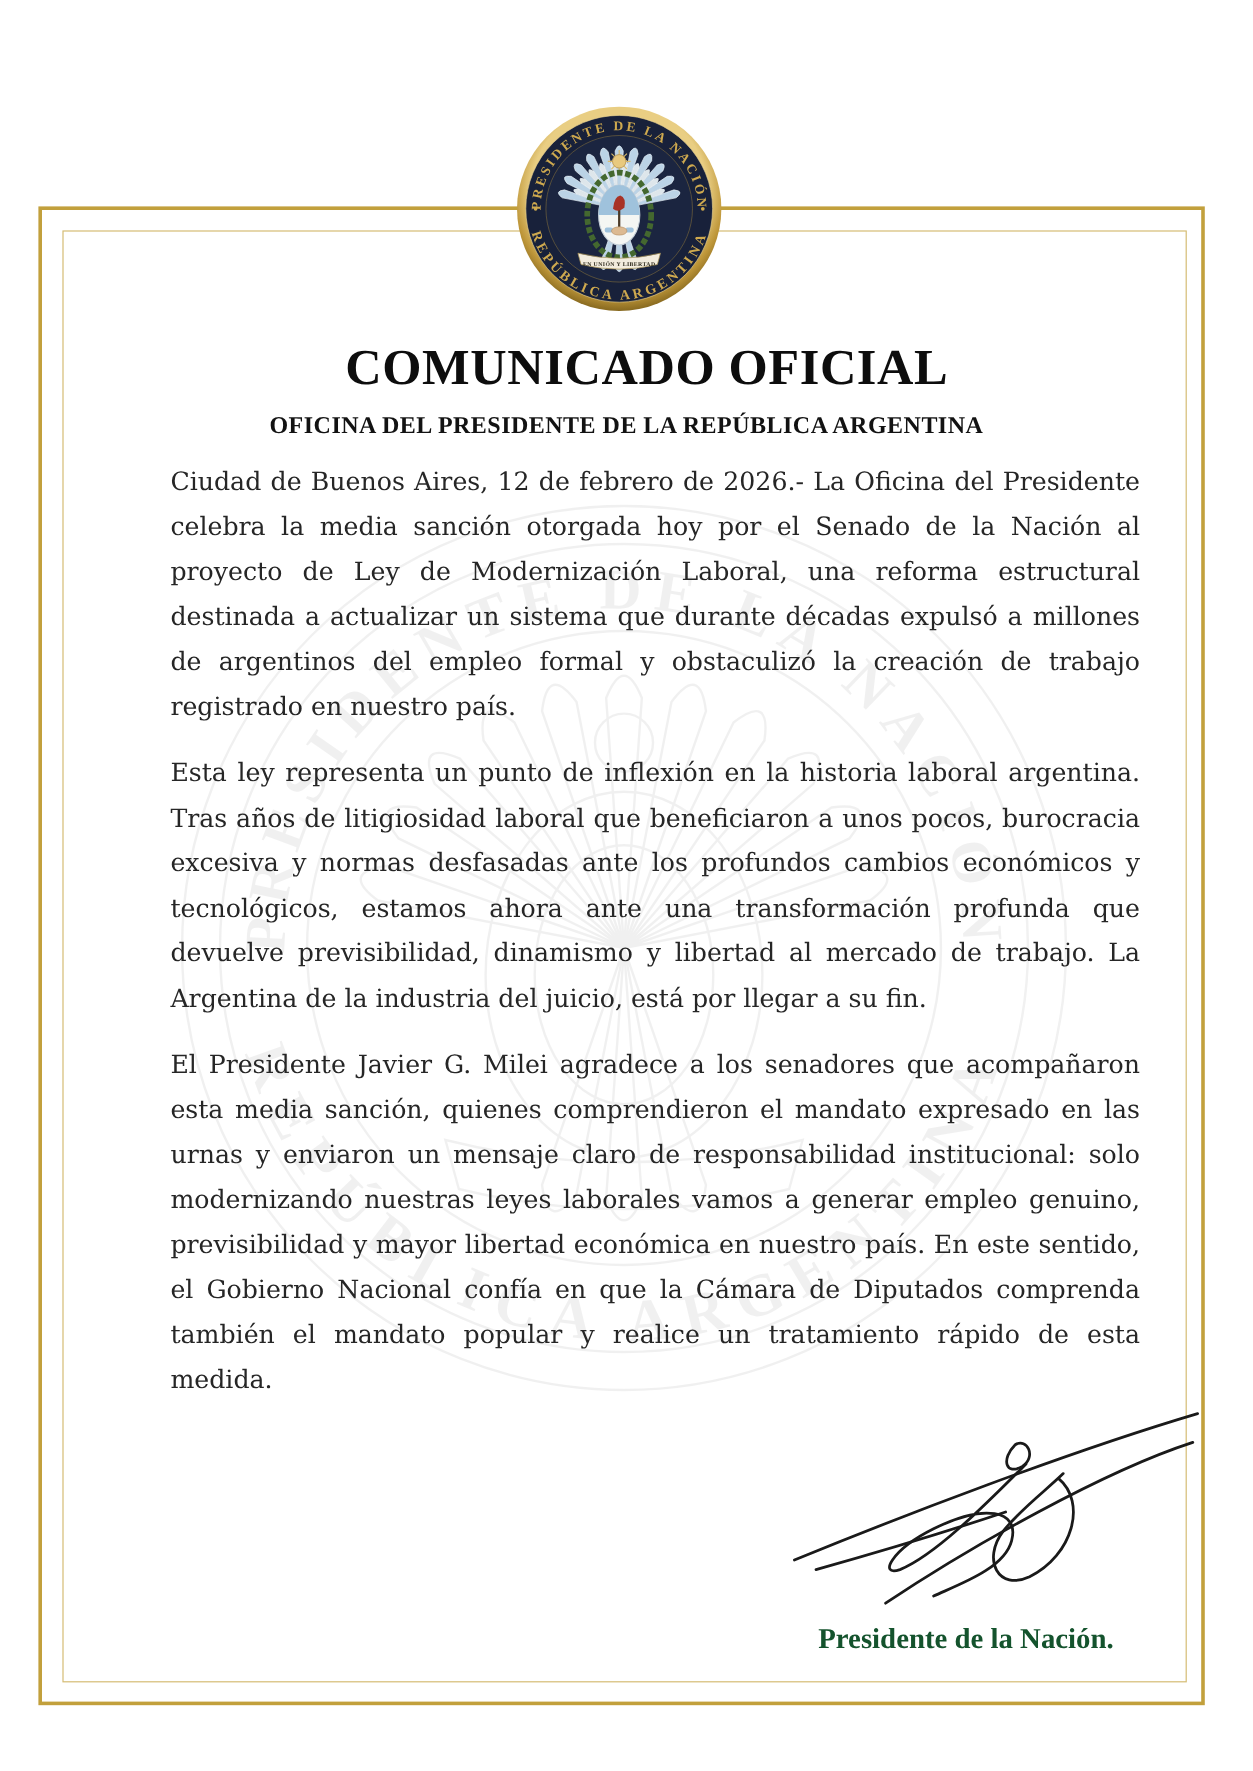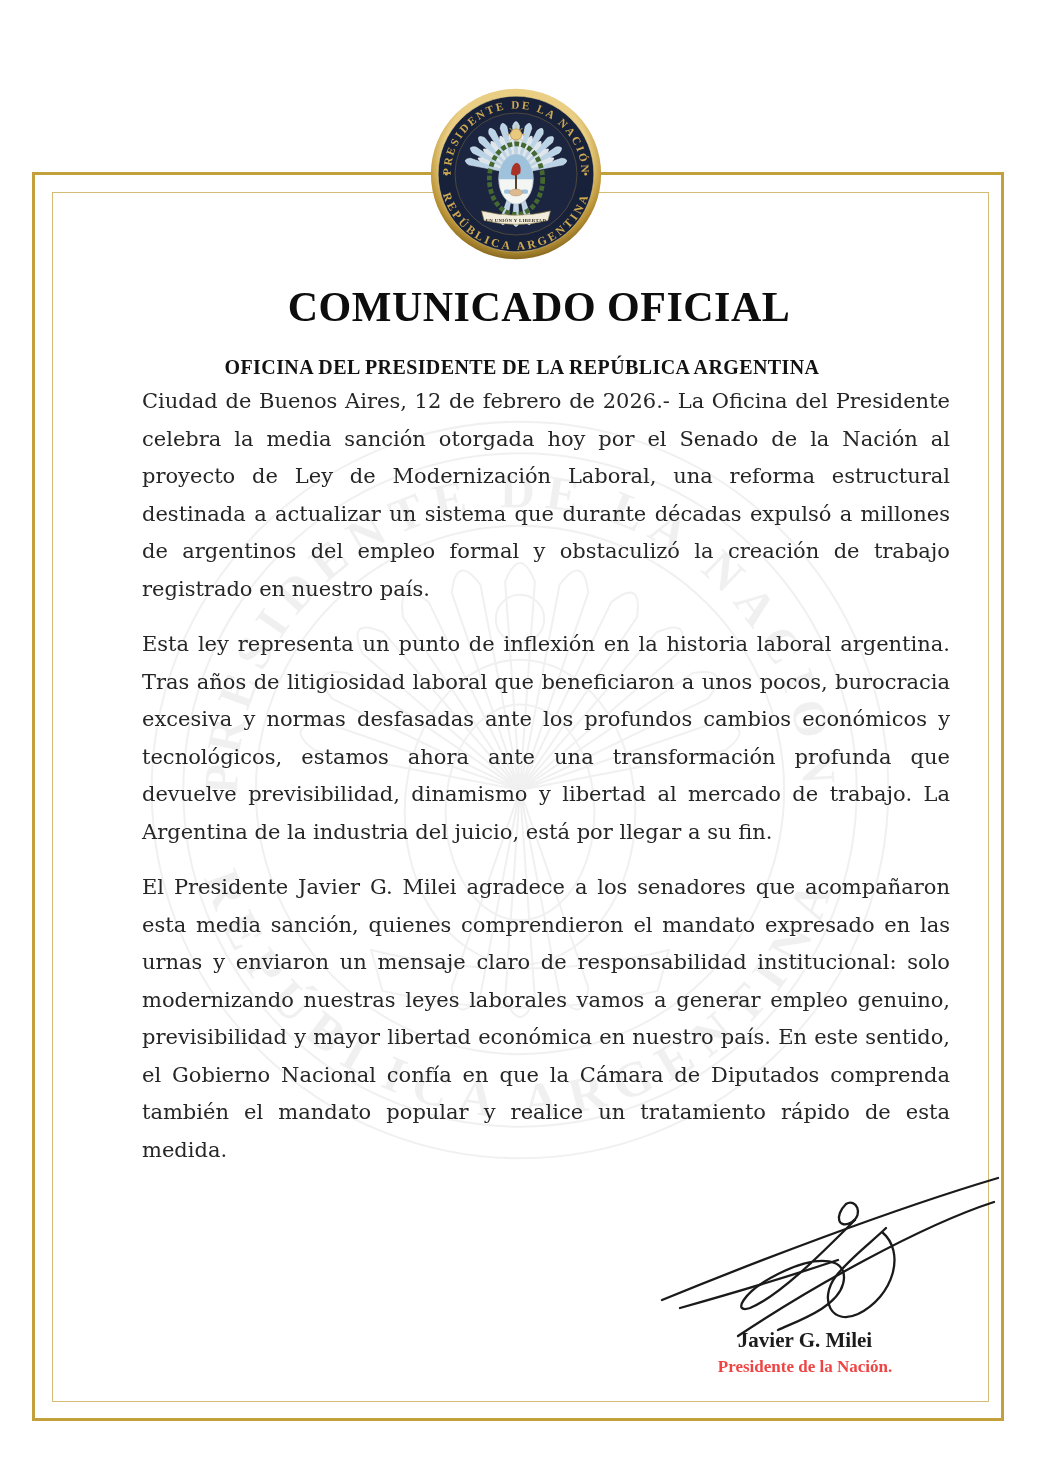--- a/index.html
+++ b/index.html
@@ -50,21 +50,21 @@
   }
   .subtitle{
     position:absolute;left:0;right:0;top:340px;
     text-align:center;
     font-family:"Liberation Serif", serif;
     font-weight:bold;
     font-size:20px;
     letter-spacing:0.4px;
     color:#121212;
     z-index:2;
-    margin:16px;
+    margin:4px;
   }
   
   .letter-body{
     position:absolute;left:94px;right:94px;top:383px;
     z-index:2;
     margin-left:48px;
   }
   .letter-body p{
     margin:0 0 18px 0;
     font-size:21px;
@@ -85,22 +85,22 @@
     font-weight:bold;
     font-size:21px;
     color:#1c1c1c;
     line-height:25px;
   }
   .sig-role{
     position:absolute;left:5px;top:186px;width:300px;
     text-align:center;
     font-family:"Liberation Serif", serif;
     font-weight:bold;
-    font-size:17px;
-    color:#ef4444;
+    font-size:24px;
+    color:#14532d;
     line-height:25px;
   }
   .ring-text{
     font-family:"Liberation Serif", serif;
     font-weight:bold;
   }
   .hidden-defs{position:absolute;width:0;height:0;overflow:hidden;}
 </style>
 </head>
 <body>
@@ -251,17 +251,16 @@
     <svg class="scribble" viewBox="0 0 360 170">
       <g fill="none" stroke="#1a1a1a" stroke-width="2.3" stroke-linecap="round">
         <path d="M 12,132 C 100,96 240,42 348,10"></path>
         <path d="M 88,168 C 160,120 270,58 344,34"></path>
         <path d="M 205,52 C 175,82 130,128 100,140 C 82,146 92,124 128,106 C 170,85 200,90 193,116 C 187,139 150,152 128,162"></path>
         <path d="M 232,64 C 256,84 244,128 208,146 C 182,158 168,132 186,108 C 200,90 224,72 236,60"></path>
         <path d="M 30,140 C 80,126 140,108 188,92"></path>
         <path d="M 196,36 C 184,48 188,62 202,54 C 214,46 206,30 196,36"></path>
       </g>
     </svg>
-    <div class="sig-name">Javier G. Milei</div>
     <div class="sig-role">Presidente de la Nación.</div>
   </div>
 
 </div>
 
 </body></html>

